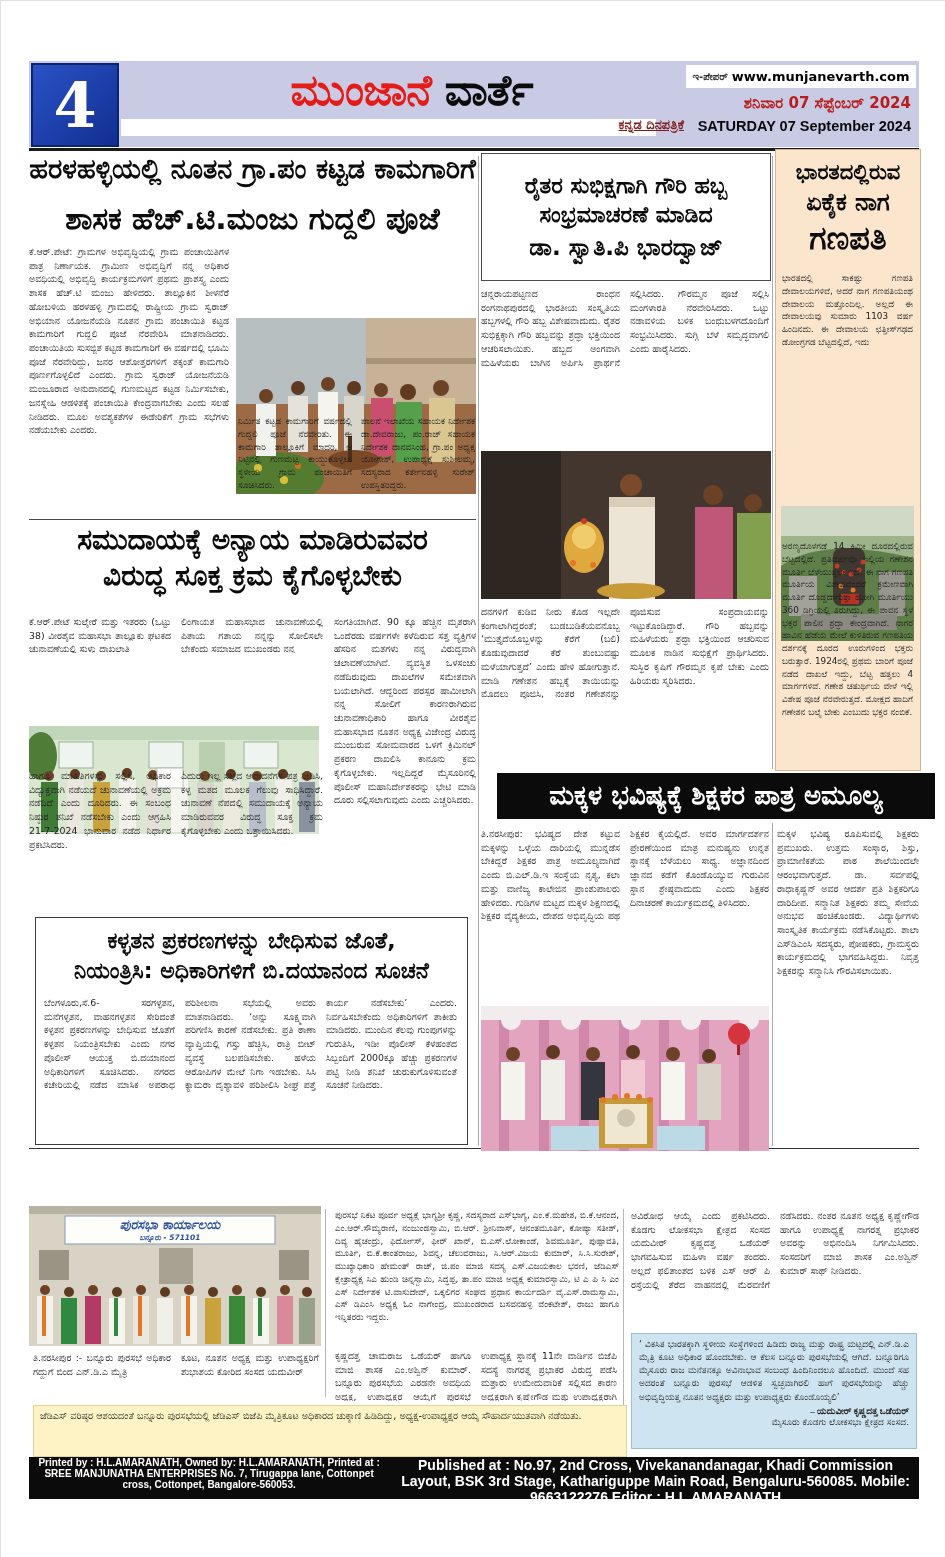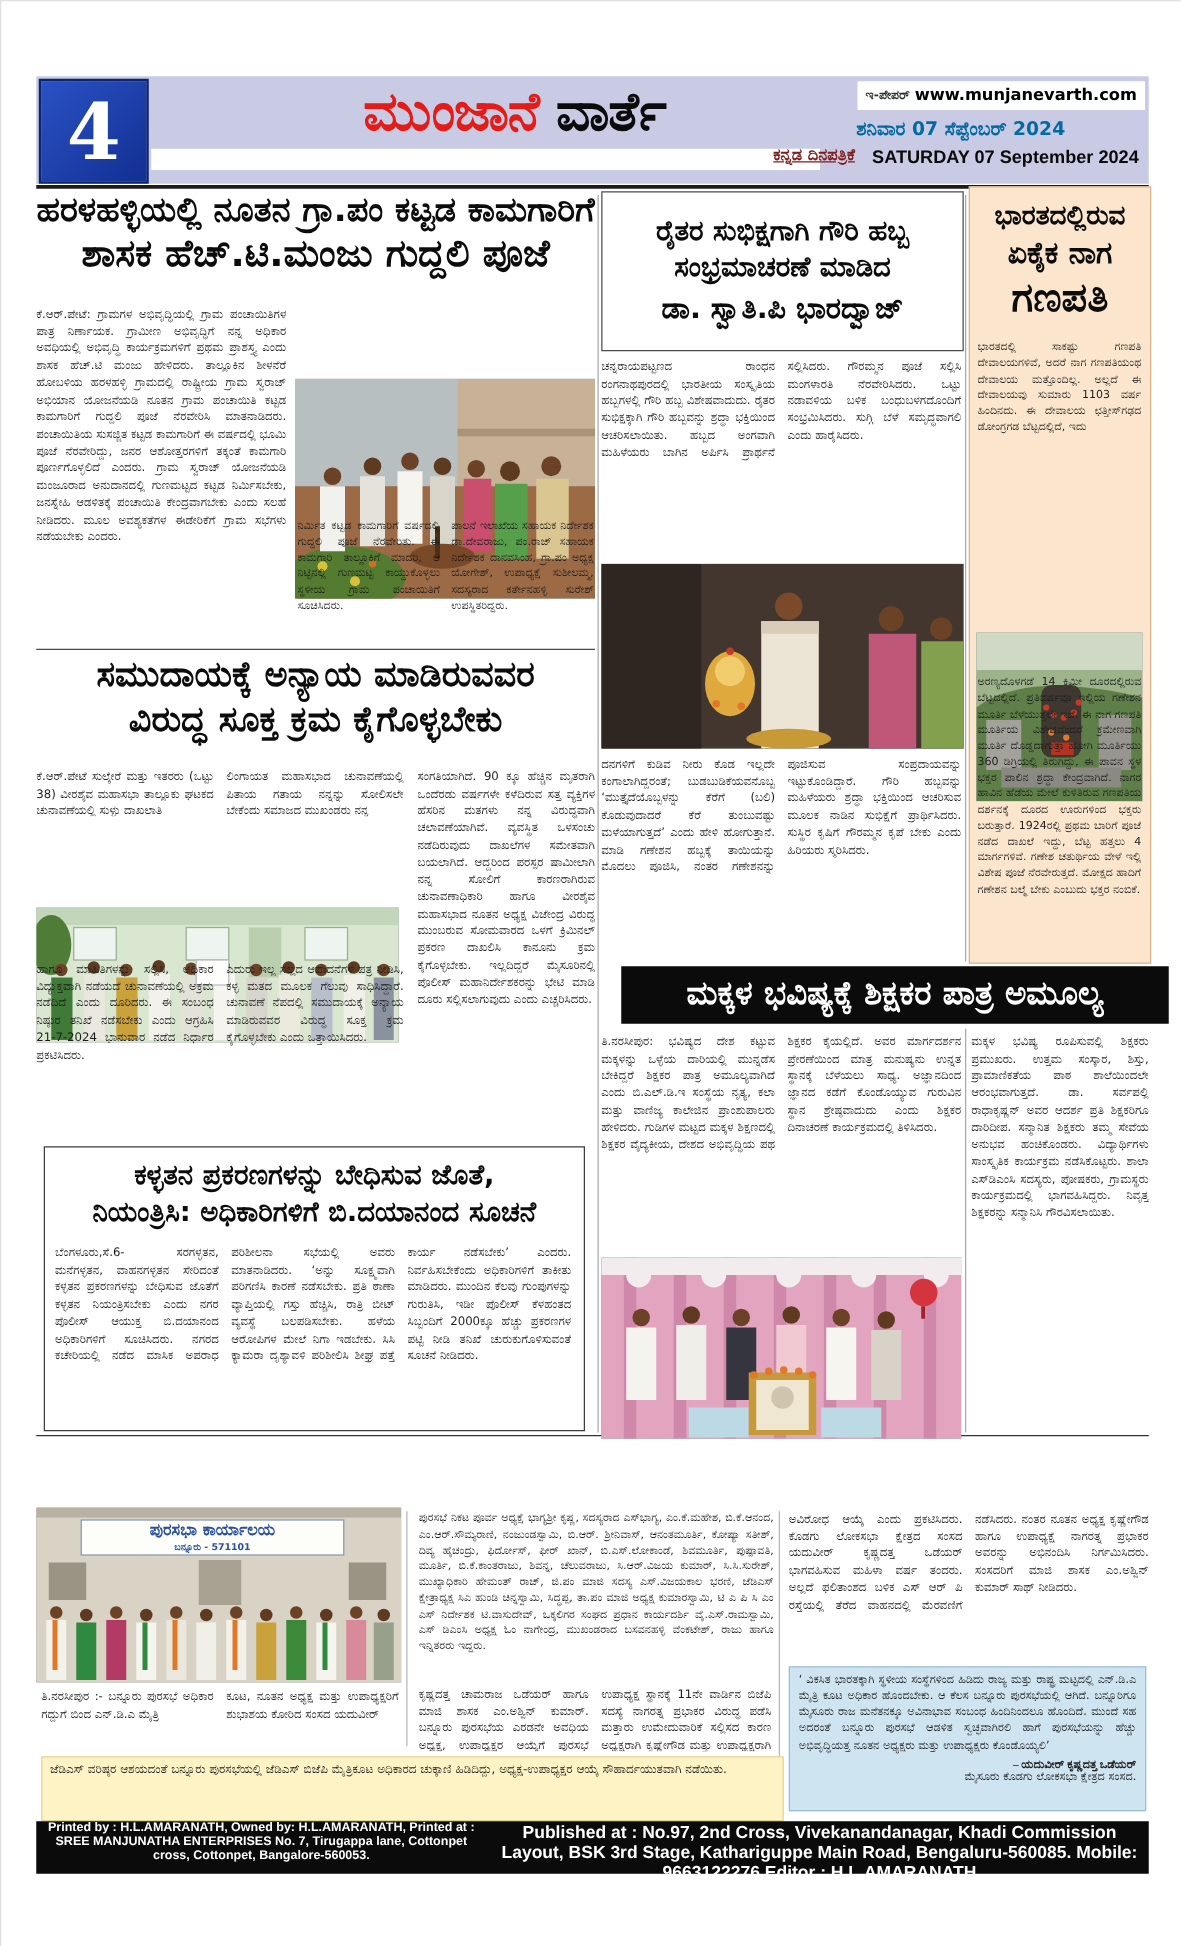--- a/index.html
+++ b/index.html
@@ -4,21 +4,21 @@
 <style>
   html,body{margin:0;padding:0;background:#ffffff;}
   .page{position:relative;width:945px;height:1557px;background:#fff;overflow:hidden;
         font-family:"DejaVu Sans",sans-serif;border:1px solid #e0e0e0;}
   .abs{position:absolute;}
   .bd{font-size:9.4px;line-height:1.46;text-align:justify;color:#1d1d1d;overflow:hidden;}
   .bd-sm{font-size:8.8px;line-height:1.45;text-align:justify;color:#1d1d1d;overflow:hidden;}
   .hl{font-weight:bold;color:#0c0c0c;text-align:center;line-height:1.22;}
   .cols2{column-count:2;column-gap:10px;}
   .cols3{column-count:3;column-gap:10px;}
-  .photo{overflow:hidden;position:relative;background:#a3a3a3;}
+  .photo{overflow:hidden;position:relative;background:#e5e5e5;font-style:italic;}
   .photo svg{display:block;}
   .vr{background:#a9a9b0;width:1px;}
   .hrule{background:#4a4a4a;height:1px;}
   .headerband{background:#c9cbe5;}
   .pg4{background:linear-gradient(135deg,#2a52c4,#122f92);color:#fff;border:2px solid #0d2470;
        font-family:"DejaVu Serif",serif;font-weight:bold;display:flex;align-items:center;justify-content:center;}
   .masthead{white-space:nowrap;font-weight:bold;letter-spacing:-1px;}
   .a2box{border:1.4px solid #4c4c4c;background:#fff;}
   .a3box{background:#fbe6cd;border:1px solid #d8b48e;}
   .a5box{border:1.6px solid #3c3c3c;background:#fff;}
@@ -39,34 +39,34 @@
     <div class="abs" style="left:92px;top:58px;width:535px;height:17px;background:#fff;"></div>
     <div class="abs masthead" style="left:110px;top:4px;width:545px;text-align:center;font-size:43px;">
       <span style="color:#e41b17;">ಮುಂಜಾನೆ</span>
       <span style="color:#0b0b0b;">ವಾರ್ತೆ</span>
     </div>
     <div class="abs" style="left:110px;top:56px;width:545px;text-align:right;font-size:13px;font-weight:bold;color:#7f1d1d;text-decoration:underline;">ಕನ್ನಡ ದಿನಪತ್ರಿಕೆ</div>
     <div class="abs" style="right:3px;top:4px;width:230px;height:23px;background:#fff;display:flex;align-items:center;justify-content:center;gap:4px;">
       <span style="font-size:10px;font-weight:bold;color:#333;">ಇ-ಪೇಪರ್</span>
       <span style="font-size:13px;font-weight:bold;color:#000;">www.munjanevarth.com</span>
     </div>
-    <div class="abs" style="right:8px;top:33px;width:226px;text-align:left;font-size:15px;font-weight:bold;color:#0369a1;">ಶನಿವಾರ 07 ಸೆಪ್ಟೆಂಬರ್ 2024</div>
+    <div class="abs" style="right:8px;top:33px;width:226px;text-align:right;font-size:15px;font-weight:bold;color:#b91c1c;">ಶನಿವಾರ 07 ಸೆಪ್ಟೆಂಬರ್ 2024</div>
     <div class="abs" style="right:8px;top:57px;width:226px;text-align:right;font-size:14.5px;font-weight:bold;color:#0b0b0b;font-family:'Liberation Sans',sans-serif;">SATURDAY 07 September 2024</div>
   </div>
   <div class="abs" style="left:28px;top:147px;width:890px;height:3px;background:#1c1c1c;"></div>
 
   <div class="abs vr" style="left:477px;top:155px;height:990px;"></div>
   <div class="abs vr" style="left:771px;top:155px;height:613px;"></div>
   <div class="abs vr" style="left:771px;top:822px;height:323px;"></div>
   <div class="abs hrule" style="left:28px;top:518px;width:447px;"></div>
   <div class="abs hrule" style="left:28px;top:1147px;width:890px;background:#333;"></div>
 
   <div class="abs" style="left:28px;top:152px;width:447px;height:363px;">
     <div class="hl" style="font-size:27px;">ಹರಳಹಳ್ಳಿಯಲ್ಲಿ ನೂತನ ಗ್ರಾ.ಪಂ ಕಟ್ಟಡ ಕಾಮಗಾರಿಗೆ</div>
-    <div class="hl" style="font-size:30px;margin-top:0;">ಶಾಸಕ ಹೆಚ್.ಟಿ.ಮಂಜು ಗುದ್ದಲಿ ಪೂಜೆ</div>
+    <div class="hl" style="font-size:30px;margin-top:15px;">ಶಾಸಕ ಹೆಚ್.ಟಿ.ಮಂಜು ಗುದ್ದಲಿ ಪೂಜೆ</div>
     <div class="abs bd" style="left:0;top:92px;width:200px;height:266px;">ಕೆ.ಆರ್.ಪೇಟೆ: ಗ್ರಾಮಗಳ ಅಭಿವೃದ್ಧಿಯಲ್ಲಿ ಗ್ರಾಮ ಪಂಚಾಯಿತಿಗಳ ಪಾತ್ರ ನಿರ್ಣಾಯಕ. ಗ್ರಾಮೀಣ ಅಭಿವೃದ್ಧಿಗೆ ನನ್ನ ಅಧಿಕಾರ ಅವಧಿಯಲ್ಲಿ ಅಭಿವೃದ್ಧಿ ಕಾರ್ಯಕ್ರಮಗಳಿಗೆ ಪ್ರಥಮ ಪ್ರಾಶಸ್ತ್ಯ ಎಂದು ಶಾಸಕ ಹೆಚ್.ಟಿ ಮಂಜು ಹೇಳಿದರು. ತಾಲ್ಲೂಕಿನ ಶೀಳನೆರೆ ಹೋಬಳಿಯ ಹರಳಹಳ್ಳಿ ಗ್ರಾಮದಲ್ಲಿ ರಾಷ್ಟ್ರೀಯ ಗ್ರಾಮ ಸ್ವರಾಜ್ ಅಭಿಯಾನ ಯೋಜನೆಯಡಿ ನೂತನ ಗ್ರಾಮ ಪಂಚಾಯಿತಿ ಕಟ್ಟಡ ಕಾಮಗಾರಿಗೆ ಗುದ್ದಲಿ ಪೂಜೆ ನೆರವೇರಿಸಿ ಮಾತನಾಡಿದರು. ಪಂಚಾಯಿತಿಯ ಸುಸಜ್ಜಿತ ಕಟ್ಟಡ ಕಾಮಗಾರಿಗೆ ಈ ವರ್ಷದಲ್ಲಿ ಭೂಮಿ ಪೂಜೆ ನೆರವೇರಿದ್ದು, ಜನರ ಆಶೋತ್ತರಗಳಿಗೆ ತಕ್ಕಂತೆ ಕಾಮಗಾರಿ ಪೂರ್ಣಗೊಳ್ಳಲಿದೆ ಎಂದರು. ಗ್ರಾಮ ಸ್ವರಾಜ್ ಯೋಜನೆಯಡಿ ಮಂಜೂರಾದ ಅನುದಾನದಲ್ಲಿ ಗುಣಮಟ್ಟದ ಕಟ್ಟಡ ನಿರ್ಮಿಸಬೇಕು, ಜನಸ್ನೇಹಿ ಆಡಳಿತಕ್ಕೆ ಪಂಚಾಯಿತಿ ಕೇಂದ್ರವಾಗಬೇಕು ಎಂದು ಸಲಹೆ ನೀಡಿದರು. ಮೂಲ ಅವಶ್ಯಕತೆಗಳ ಈಡೇರಿಕೆಗೆ ಗ್ರಾಮ ಸಭೆಗಳು ನಡೆಯಬೇಕು ಎಂದರು.</div>
     <div class="abs photo" style="left:207px;top:80px;width:240px;height:176px;">
       <svg viewBox="0 0 240 176" width="100%" height="100%" preserveAspectRatio="none">
         <rect width="240" height="176" fill="#b7bfc1"></rect>
         <rect x="130" y="0" width="110" height="86" fill="#c7b197"></rect>
         <rect x="130" y="40" width="110" height="6" fill="#a89478"></rect>
         <rect x="0" y="86" width="240" height="90" fill="#9c6a45"></rect>
         <ellipse cx="40" cy="160" rx="48" ry="26" fill="#547c30"></ellipse>
         <circle cx="22" cy="150" r="4" fill="#d8c139"></circle>
           <circle cx="48" cy="162" r="4" fill="#d8c139"></circle>

